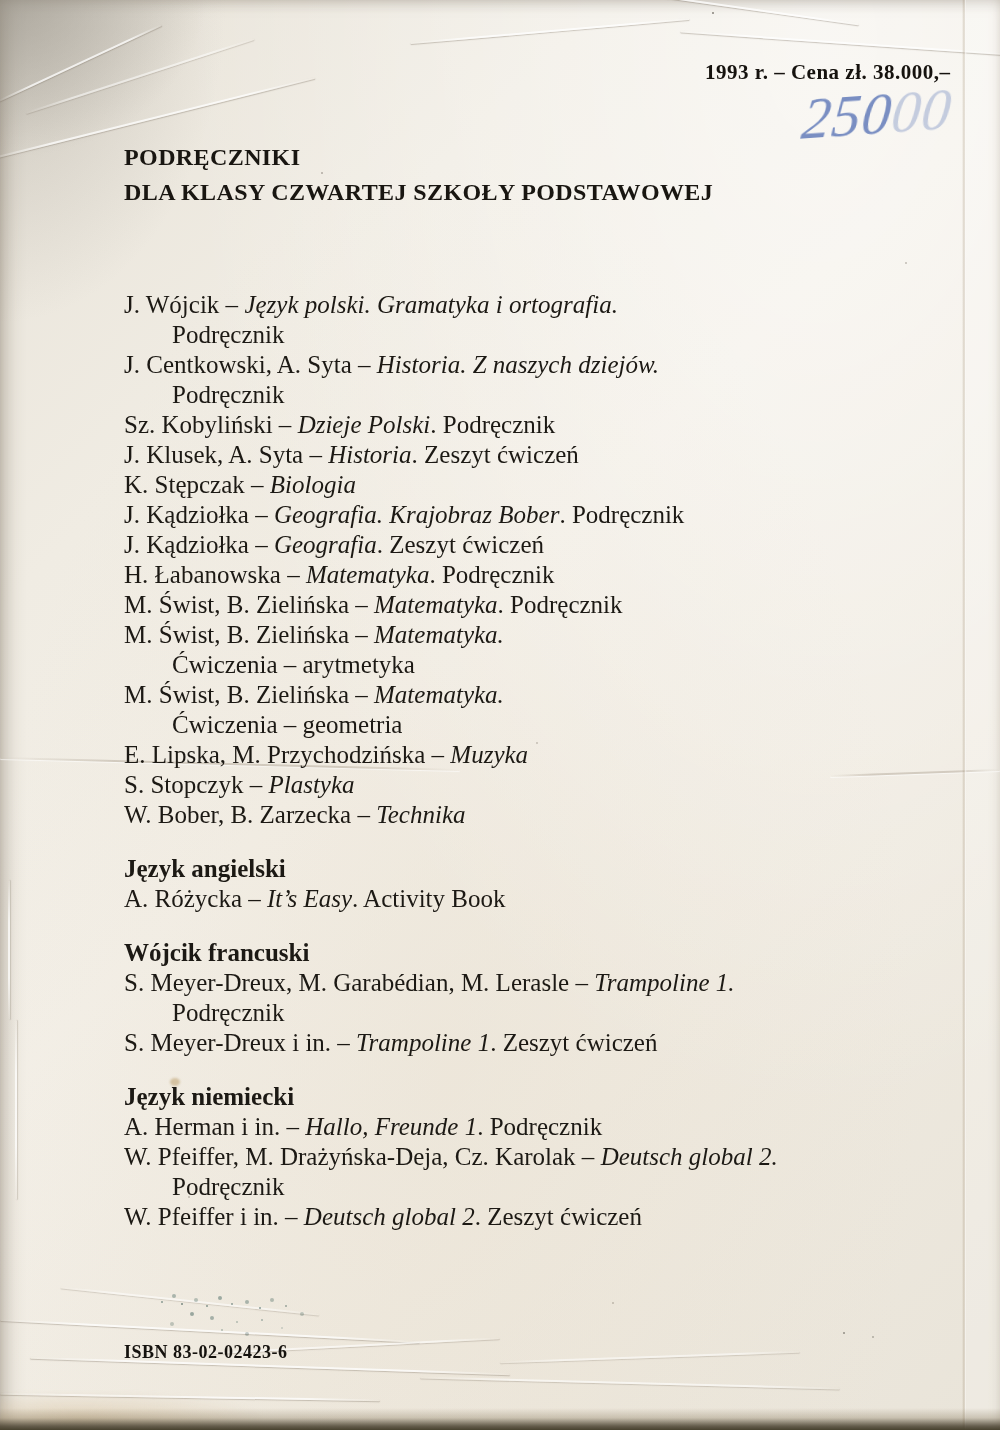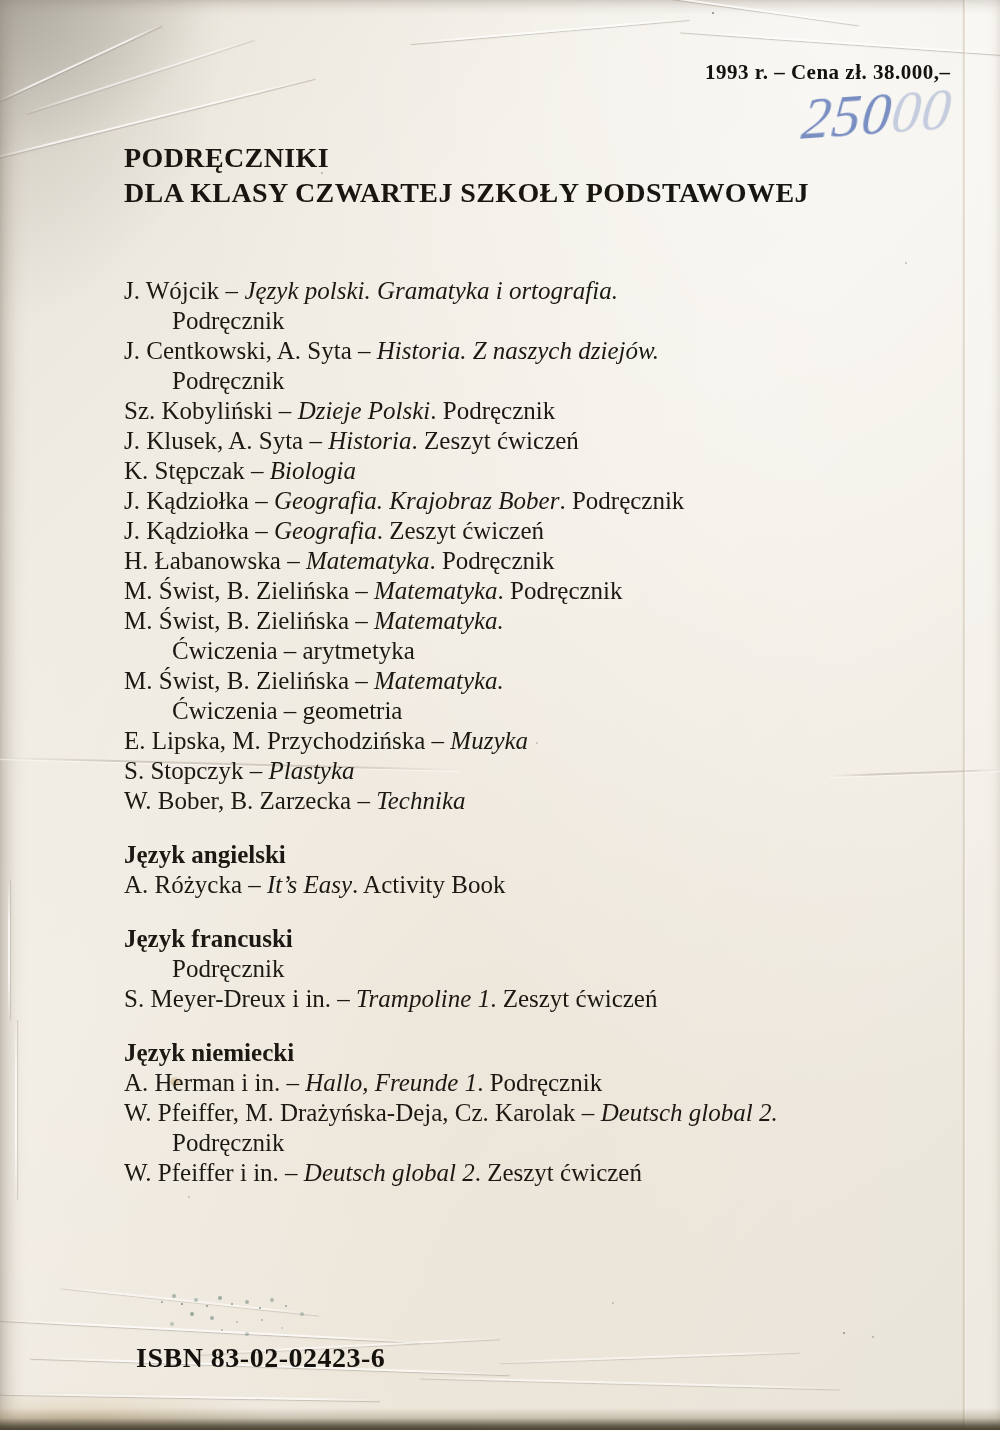--- a/index.html
+++ b/index.html
@@ -35,36 +35,36 @@
     color:#5571b5;
     transform:rotate(-4deg) skewX(-10deg);
     filter:blur(.4px);
     white-space:nowrap;
   }
   .hw-strong{opacity:.78;}
   .hw-faint{opacity:.32;}
 
   .main-title{
     position:absolute;left:124px;top:140px;
-    font-size:28px;font-weight:bold;line-height:35px;letter-spacing:.4px;
+    font-size:24px;font-weight:bold;line-height:35px;letter-spacing:.4px;
     color:#191611;white-space:nowrap;
   }
 
   .catalog{
-    position:absolute;left:124px;top:276px;width:800px;
+    position:absolute;left:124px;top:290px;width:800px;
     font-size:25px;line-height:30px;color:#1c1914;
   }
   .book-line{white-space:nowrap;}
   .indent{padding-left:48px;}
   .it{font-style:italic;}
   .section-heading{font-weight:bold;margin-top:24px;}
 
   .isbn-line{
-    position:absolute;left:136px;top:1342px;
-    font-size:28px;font-weight:bold;letter-spacing:.5px;color:#15120e;
+    position:absolute;left:124px;top:1342px;
+    font-size:18px;font-weight:bold;letter-spacing:.5px;color:#15120e;
     white-space:nowrap;
   }
 
   
   .crease{
     position:absolute;height:2px;border-radius:2px;
     background:linear-gradient(90deg,rgba(255,255,255,0),rgba(255,255,255,.75) 20%,rgba(255,255,255,.75) 80%,rgba(255,255,255,0));
     box-shadow:0 1px 1px rgba(120,110,95,.35);
     pointer-events:none;
   }
@@ -191,21 +191,22 @@
       <div class="book-line"><span>M. Świst, B. Zielińska – </span><span class="it">Matematyka</span><span>. Podręcznik</span></div>
       <div class="book-line"><span>M. Świst, B. Zielińska – </span><span class="it">Matematyka.</span></div>
       <div class="book-line indent">Ćwiczenia – arytmetyka</div>
       <div class="book-line"><span>M. Świst, B. Zielińska – </span><span class="it">Matematyka.</span></div>
       <div class="book-line indent">Ćwiczenia – geometria</div>
       <div class="book-line"><span>E. Lipska, M. Przychodzińska – </span><span class="it">Muzyka</span></div>
       <div class="book-line"><span>S. Stopczyk – </span><span class="it">Plastyka</span></div>
       <div class="book-line"><span>W. Bober, B. Zarzecka – </span><span class="it">Technika</span></div>
       <div class="section-heading">Język angielski</div>
       <div class="book-line"><span>A. Różycka – </span><span class="it">It’s Easy</span><span>. Activity Book</span></div>
-      <div class="section-heading">Język francuski</div>
+      <div class="section-heading">Wójcik francuski</div>
+      <div class="book-line"><span>S. Meyer-Dreux, M. Garabédian, M. Lerasle – </span><span class="it">Trampoline 1.</span></div>
       <div class="book-line indent">Podręcznik</div>
       <div class="book-line"><span>S. Meyer-Dreux i in. – </span><span class="it">Trampoline 1</span><span>. Zeszyt ćwiczeń</span></div>
       <div class="section-heading">Język niemiecki</div>
       <div class="book-line"><span>A. Herman i in. – </span><span class="it">Hallo, Freunde 1</span><span>. Podręcznik</span></div>
       <div class="book-line"><span>W. Pfeiffer, M. Drażyńska-Deja, Cz. Karolak – </span><span class="it">Deutsch global 2.</span></div>
       <div class="book-line indent">Podręcznik</div>
       <div class="book-line"><span>W. Pfeiffer i in. – </span><span class="it">Deutsch global 2</span><span>. Zeszyt ćwiczeń</span></div>
     </div>
 
   <div class="isbn-line">ISBN 83-02-02423-6</div>

